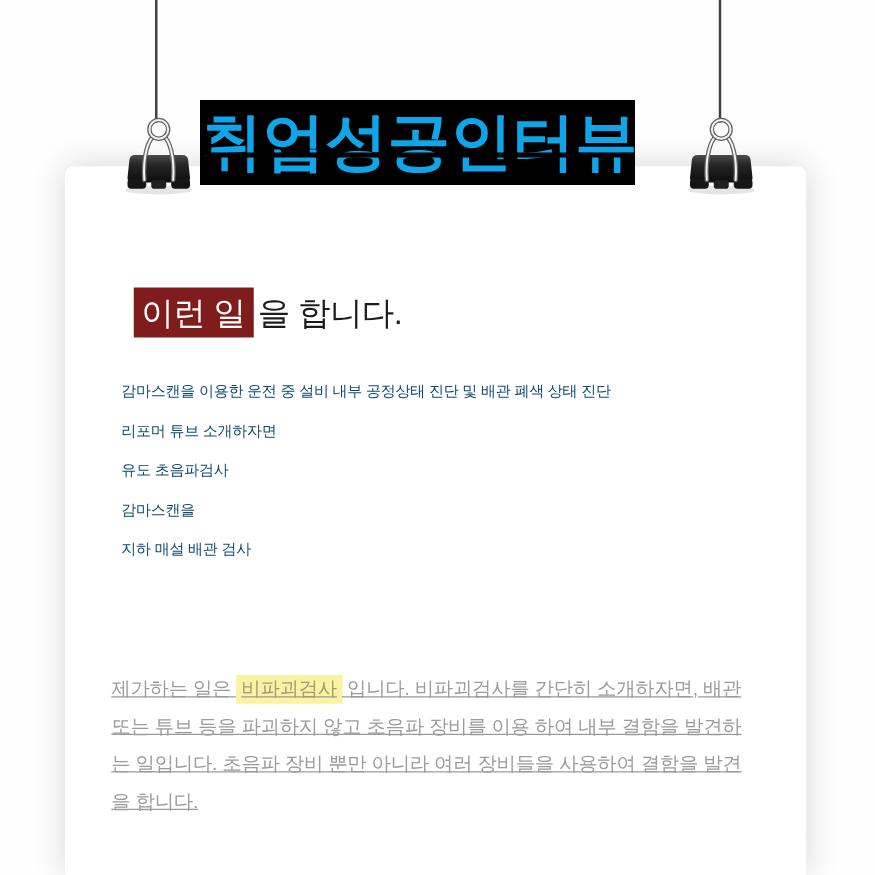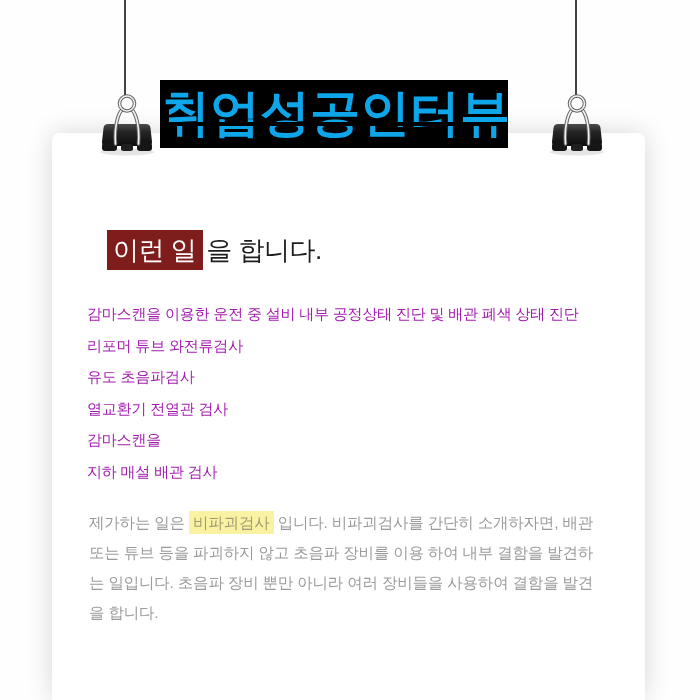--- a/index.html
+++ b/index.html
@@ -91,39 +91,40 @@
   }
   .section-heading .hl {
     background: #7f1d1d;
     color: #ffffff;
     padding: 5px 7px 5px 6px;
   }
   .section-heading .rest { padding-left: 3px; }
   
   .job-list {
     position: absolute;
-    left: 87px;
+    left: 97px;
     top: 298px;
     width: 520px;
-    font-size: 15px;
+    font-size: 12px;
     line-height: 31.5px;
-    color: #a21caf;
+    color: #0c4a6e;
     letter-spacing: -0.2px;
   }
   
   .description {
     position: absolute;
     left: 89px;
-    top: 508px;
+    top: 537px;
     width: 516px;
     font-size: 15.5px;
     line-height: 30px;
     color: #9b9b9b;
     letter-spacing: -0.2px;
     word-break: break-all;
+    text-decoration: underline;
   }
   .description .yellow-hl {
     background: #f9f2a2;
     padding: 3px 4px;
     color: #a39a74;
   }
 </style>
 </head>
 <body>
 
@@ -170,23 +171,22 @@
     <circle cx="32" cy="13.5" r="7.5" fill="none" stroke="#636363" stroke-width="3.6"></circle>
     <circle cx="32" cy="13.5" r="7.5" fill="none" stroke="#f2f2f2" stroke-width="1.6"></circle>
   </svg>
 
   <div class="section-heading">
     <span class="hl">이런 일</span><span class="rest">을 합니다.</span>
   </div>
 
   <div class="job-list">
     <div>감마스캔을 이용한 운전 중 설비 내부 공정상태 진단 및 배관 폐색 상태 진단</div>
-    <div>리포머 튜브 와전류검사</div>
+    <div>리포머 튜브 소개하자면</div>
     <div>유도 초음파검사</div>
-    <div>열교환기 전열관 검사</div>
     <div>감마스캔을</div>
     <div>지하 매설 배관 검사</div>
   </div>
 
   <div class="description">
     <span>제가하는 일은 </span><span class="yellow-hl">비파괴검사</span><span> 입니다. 비파괴검사를 간단히 소개하자면, 배관 또는 튜브 등을 파괴하지 않고 초음파 장비를 이용 하여 내부 결함을 발견하는 일입니다. 초음파 장비 뿐만 아니라 여러 장비들을 사용하여 결함을 발견을 합니다.</span>
   </div>
 
 </div>
 

